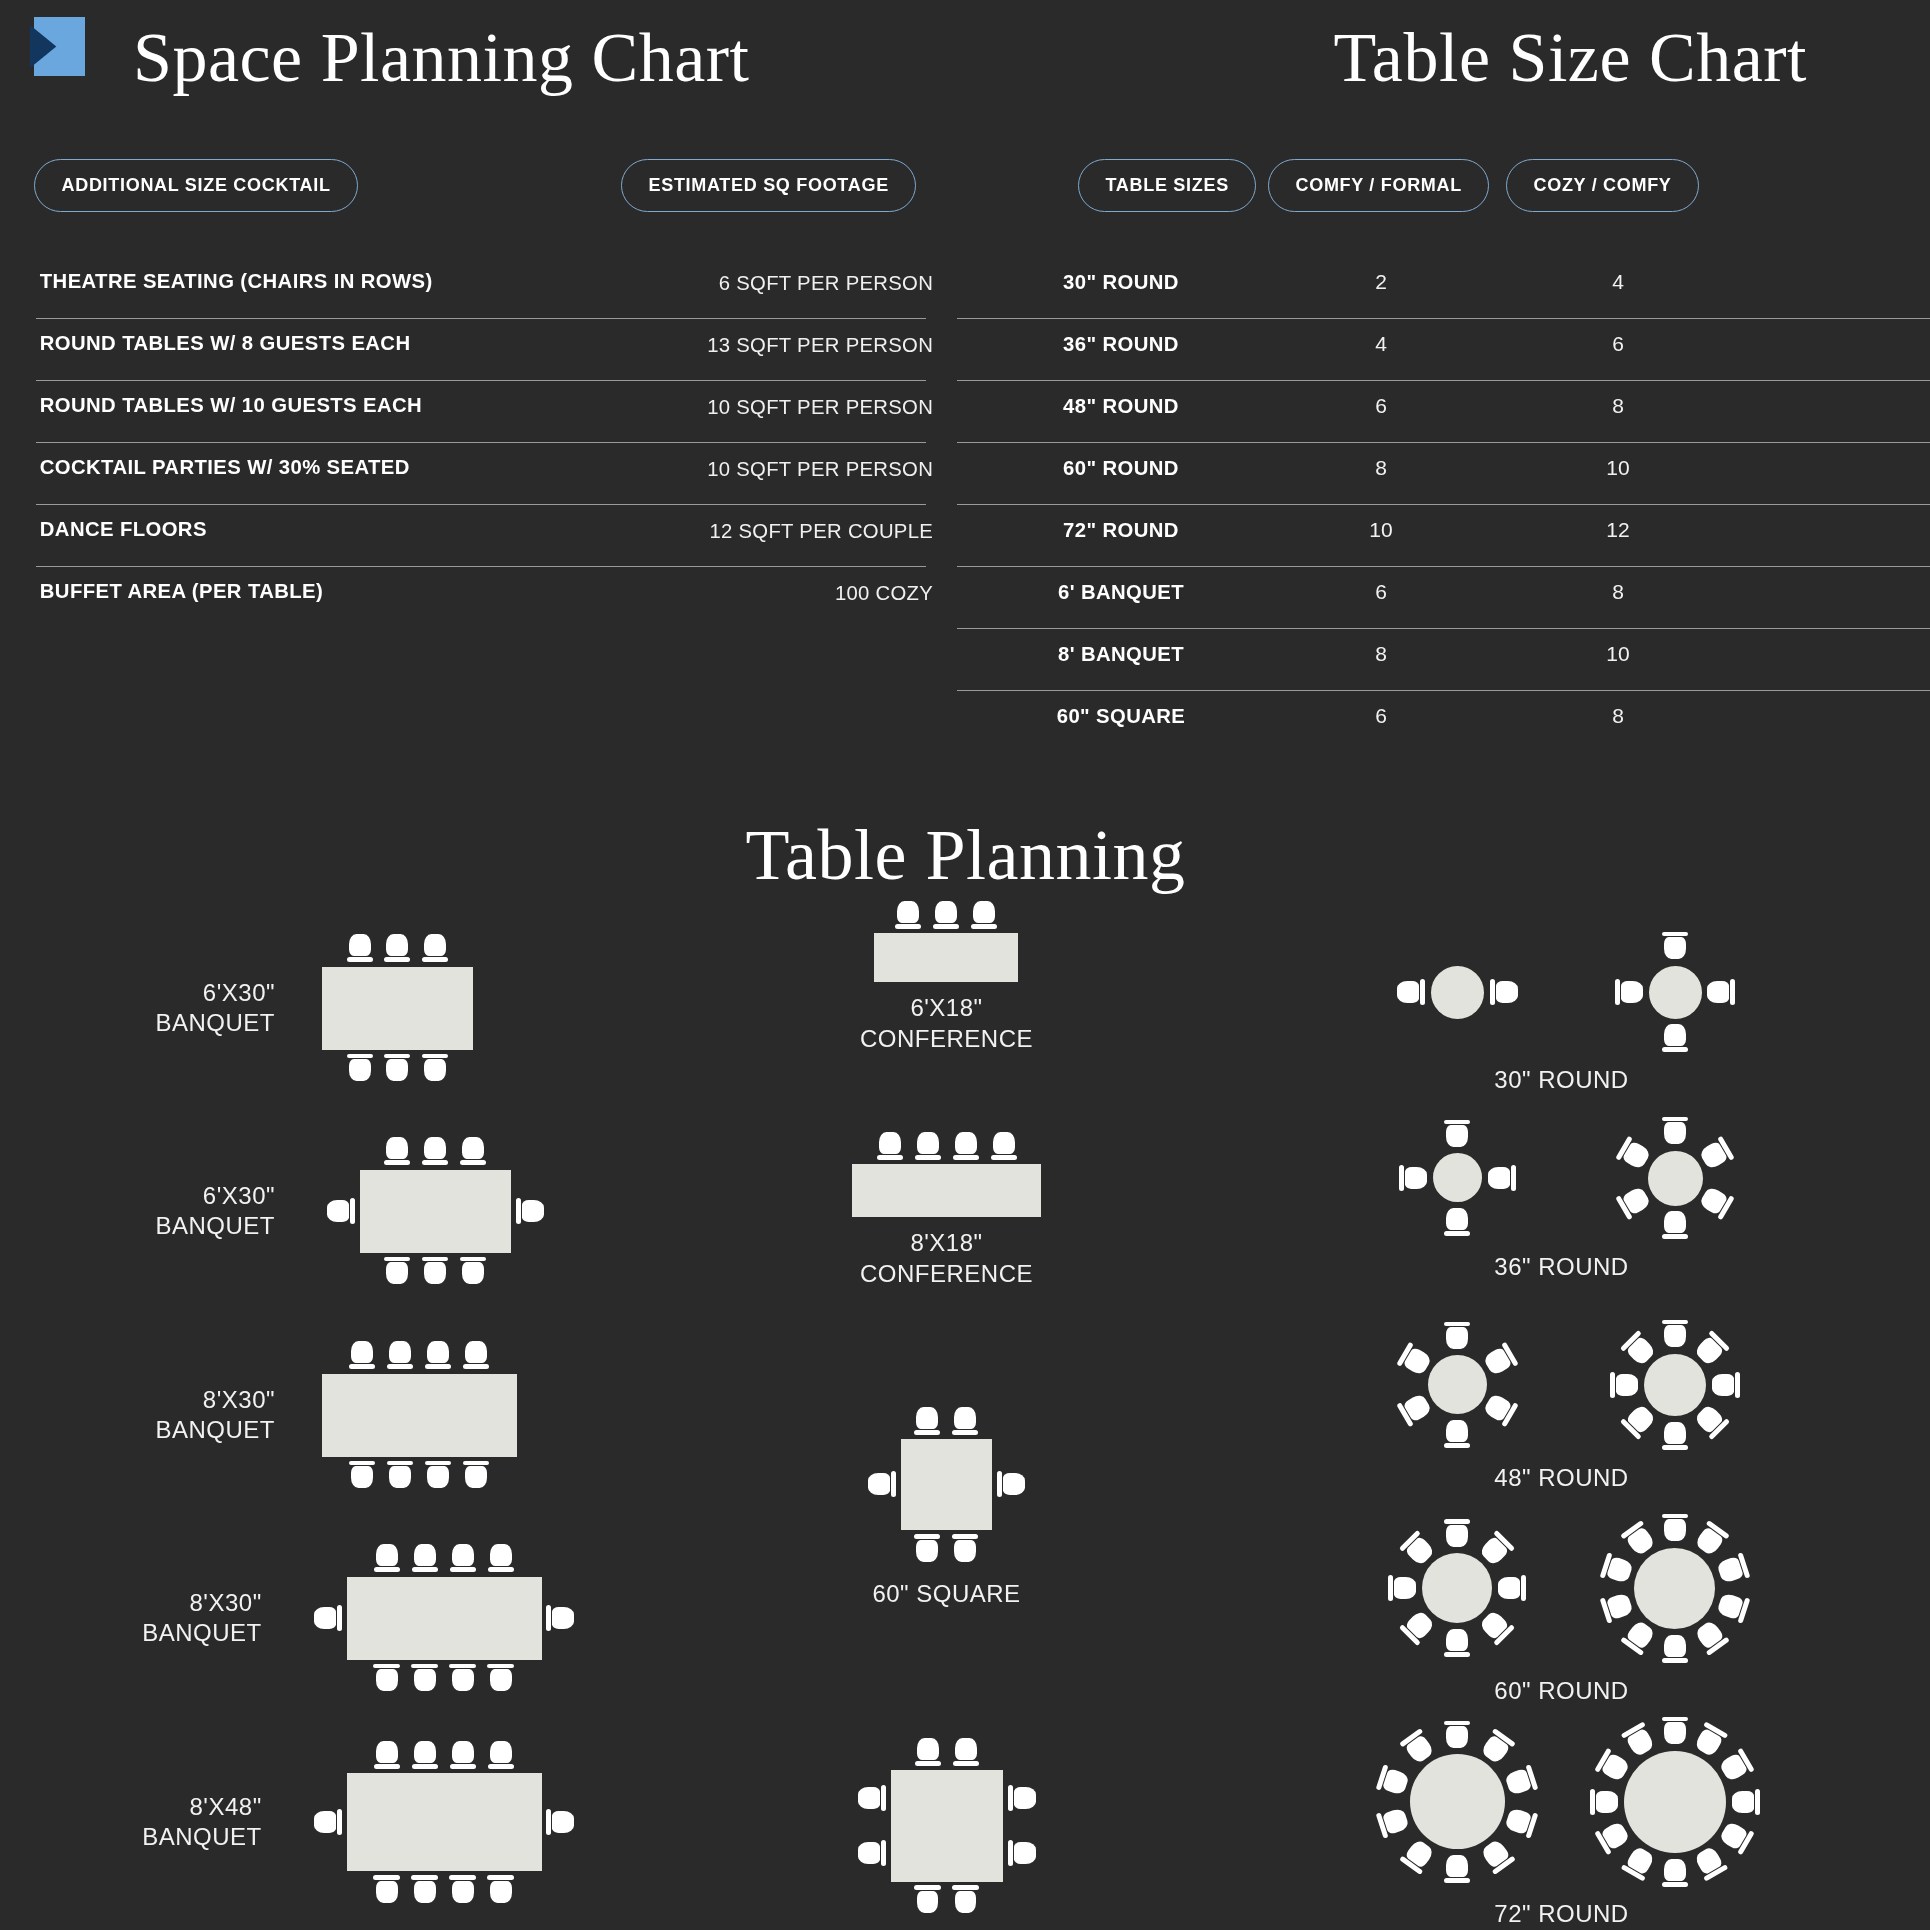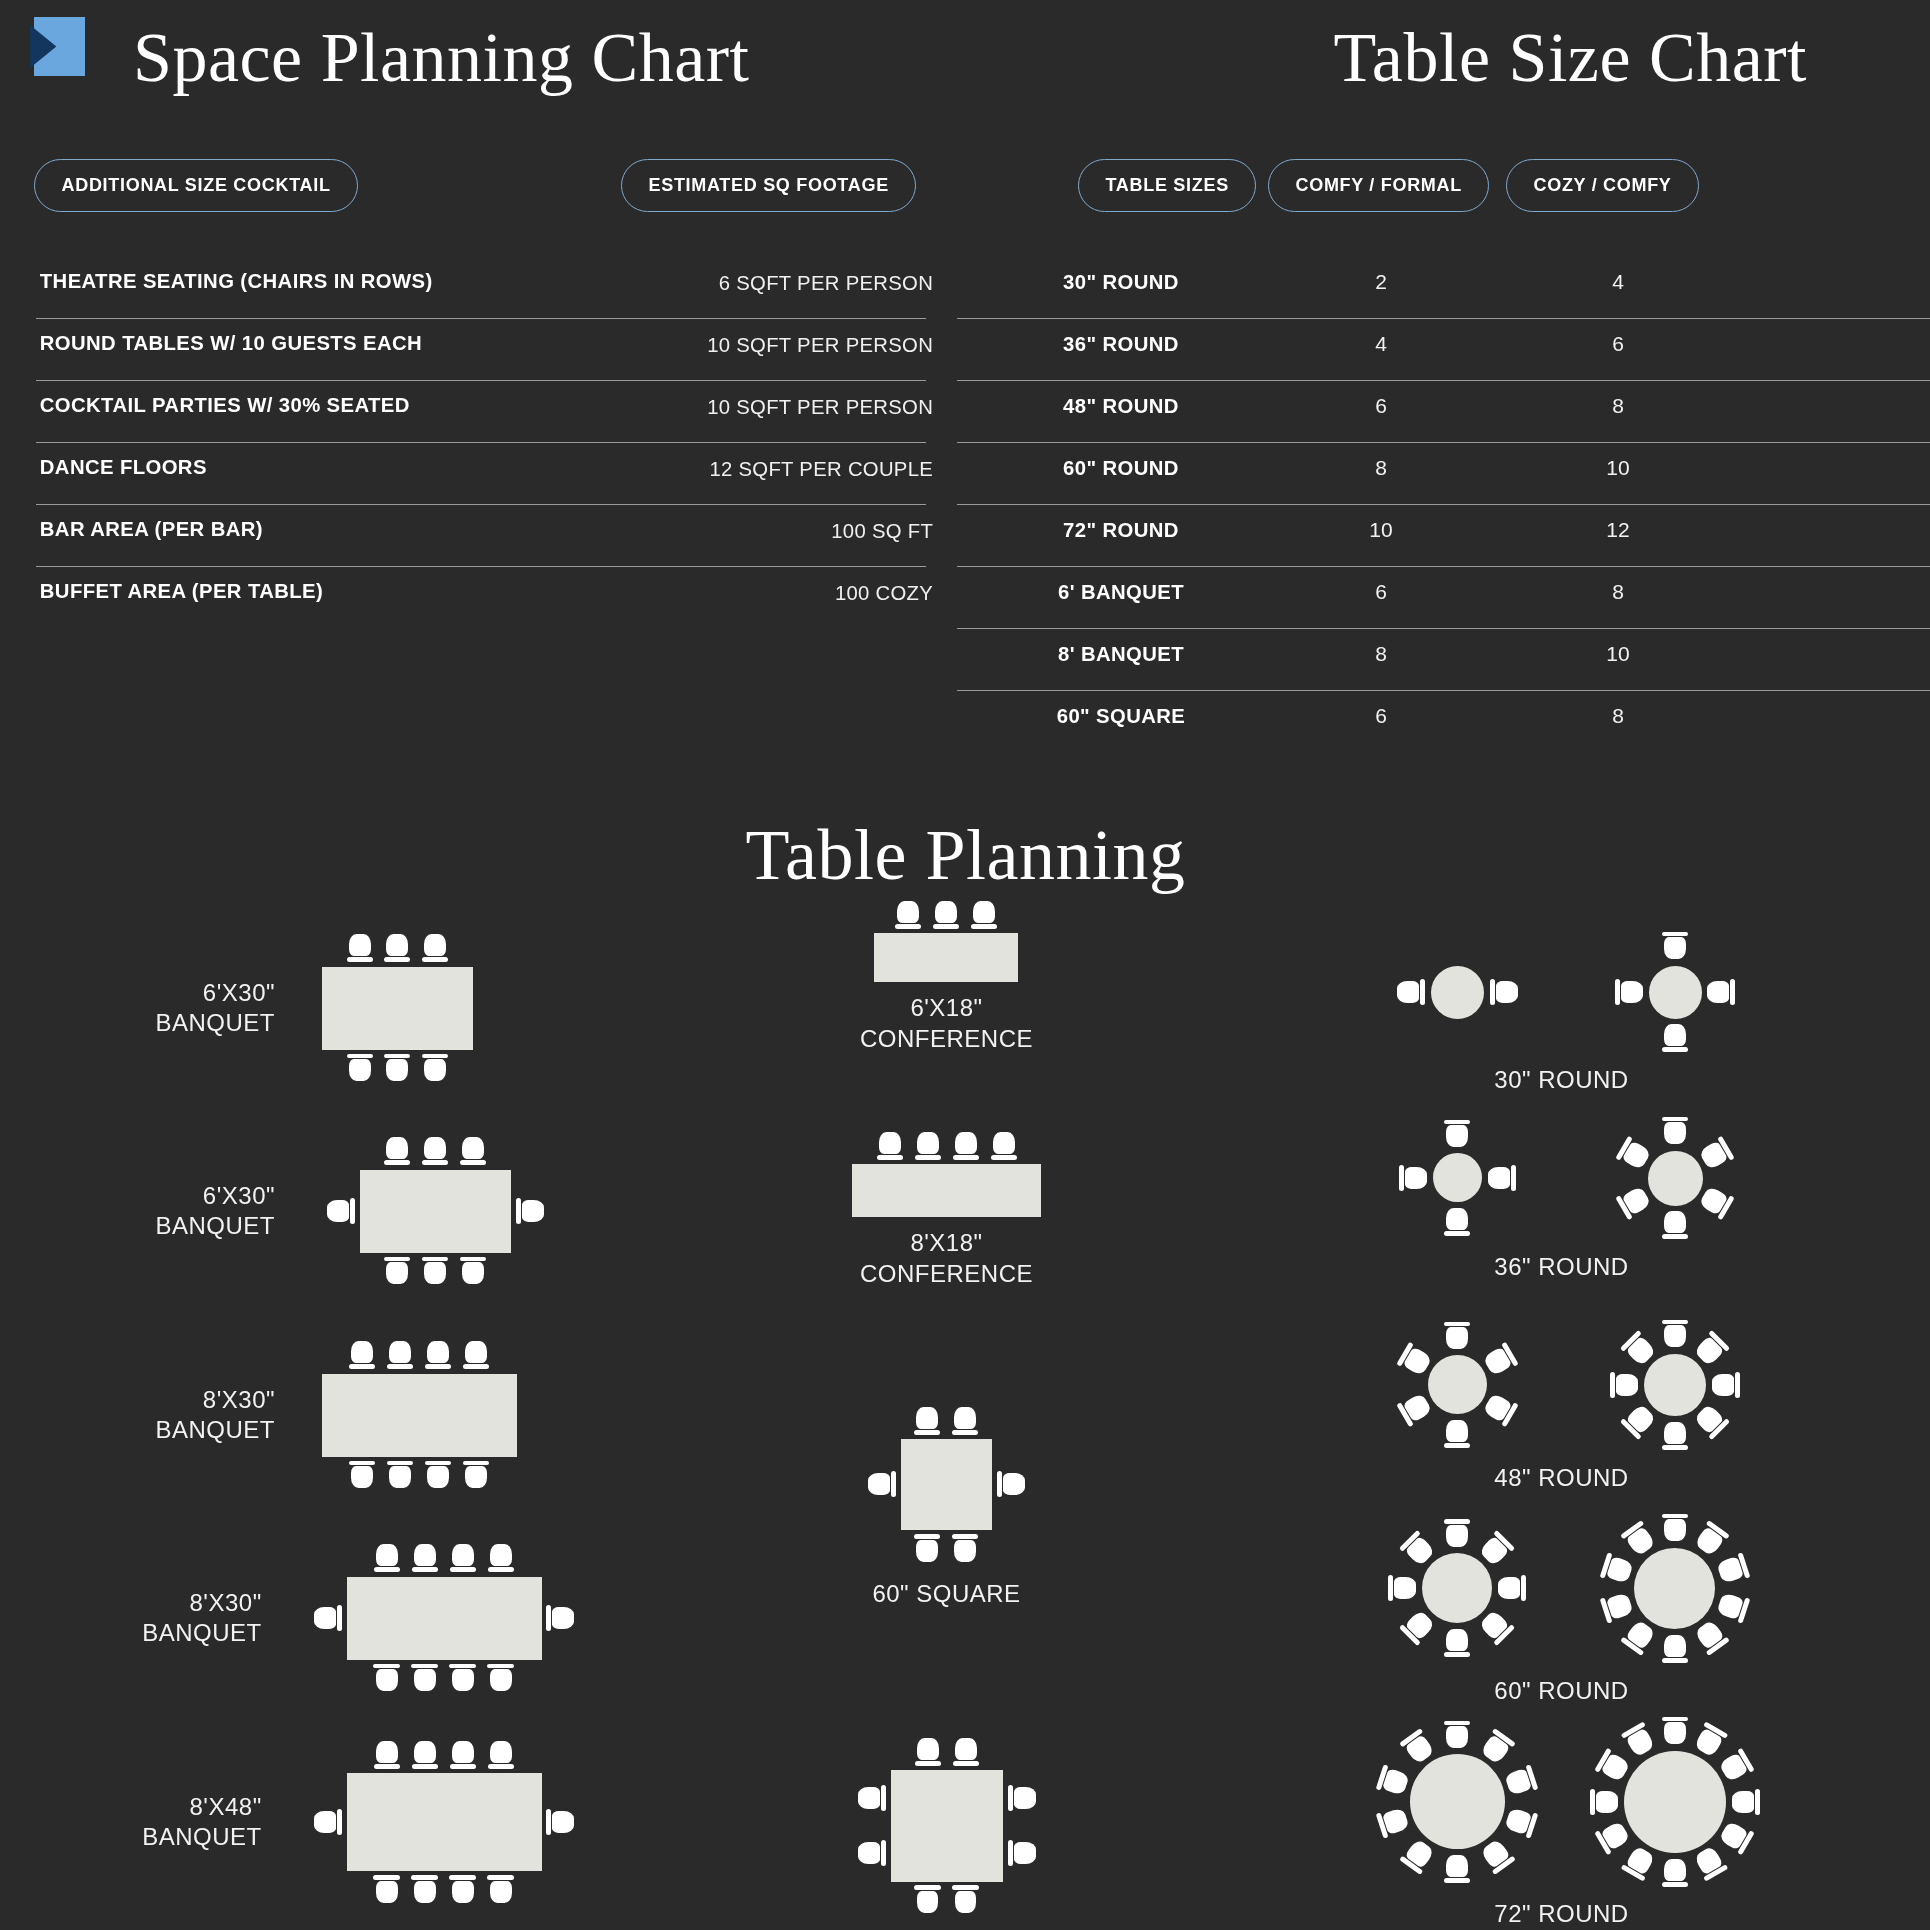--- a/index.html
+++ b/index.html
@@ -158,37 +158,37 @@
       <div class="pill b">ESTIMATED SQ FOOTAGE</div>
     </div>
 
     <div id="left-table">
         <div class="lrow">
           <div class="lbl">THEATRE SEATING (CHAIRS IN ROWS)</div>
           <div class="val">6 SQFT PER PERSON</div>
           <div class="rule"></div>
         </div>
         <div class="lrow">
+          <div class="lbl">ROUND TABLES W/ 8 GUESTS EACH</div>
+          <div class="val">13 SQFT PER PERSON</div>
+          <div class="rule"></div>
+        </div>
+        <div class="lrow">
           <div class="lbl">ROUND TABLES W/ 10 GUESTS EACH</div>
           <div class="val">10 SQFT PER PERSON</div>
           <div class="rule"></div>
         </div>
         <div class="lrow">
           <div class="lbl">COCKTAIL PARTIES W/ 30% SEATED</div>
           <div class="val">10 SQFT PER PERSON</div>
           <div class="rule"></div>
         </div>
         <div class="lrow">
           <div class="lbl">DANCE FLOORS</div>
           <div class="val">12 SQFT PER COUPLE</div>
-          <div class="rule"></div>
-        </div>
-        <div class="lrow">
-          <div class="lbl">BAR AREA (PER BAR)</div>
-          <div class="val">100 SQ FT</div>
           <div class="rule"></div>
         </div>
         <div class="lrow">
           <div class="lbl">BUFFET AREA (PER TABLE)</div>
           <div class="val">100 COZY</div>
         </div>
       </div>
   </div>
 
   <div class="col-right">

